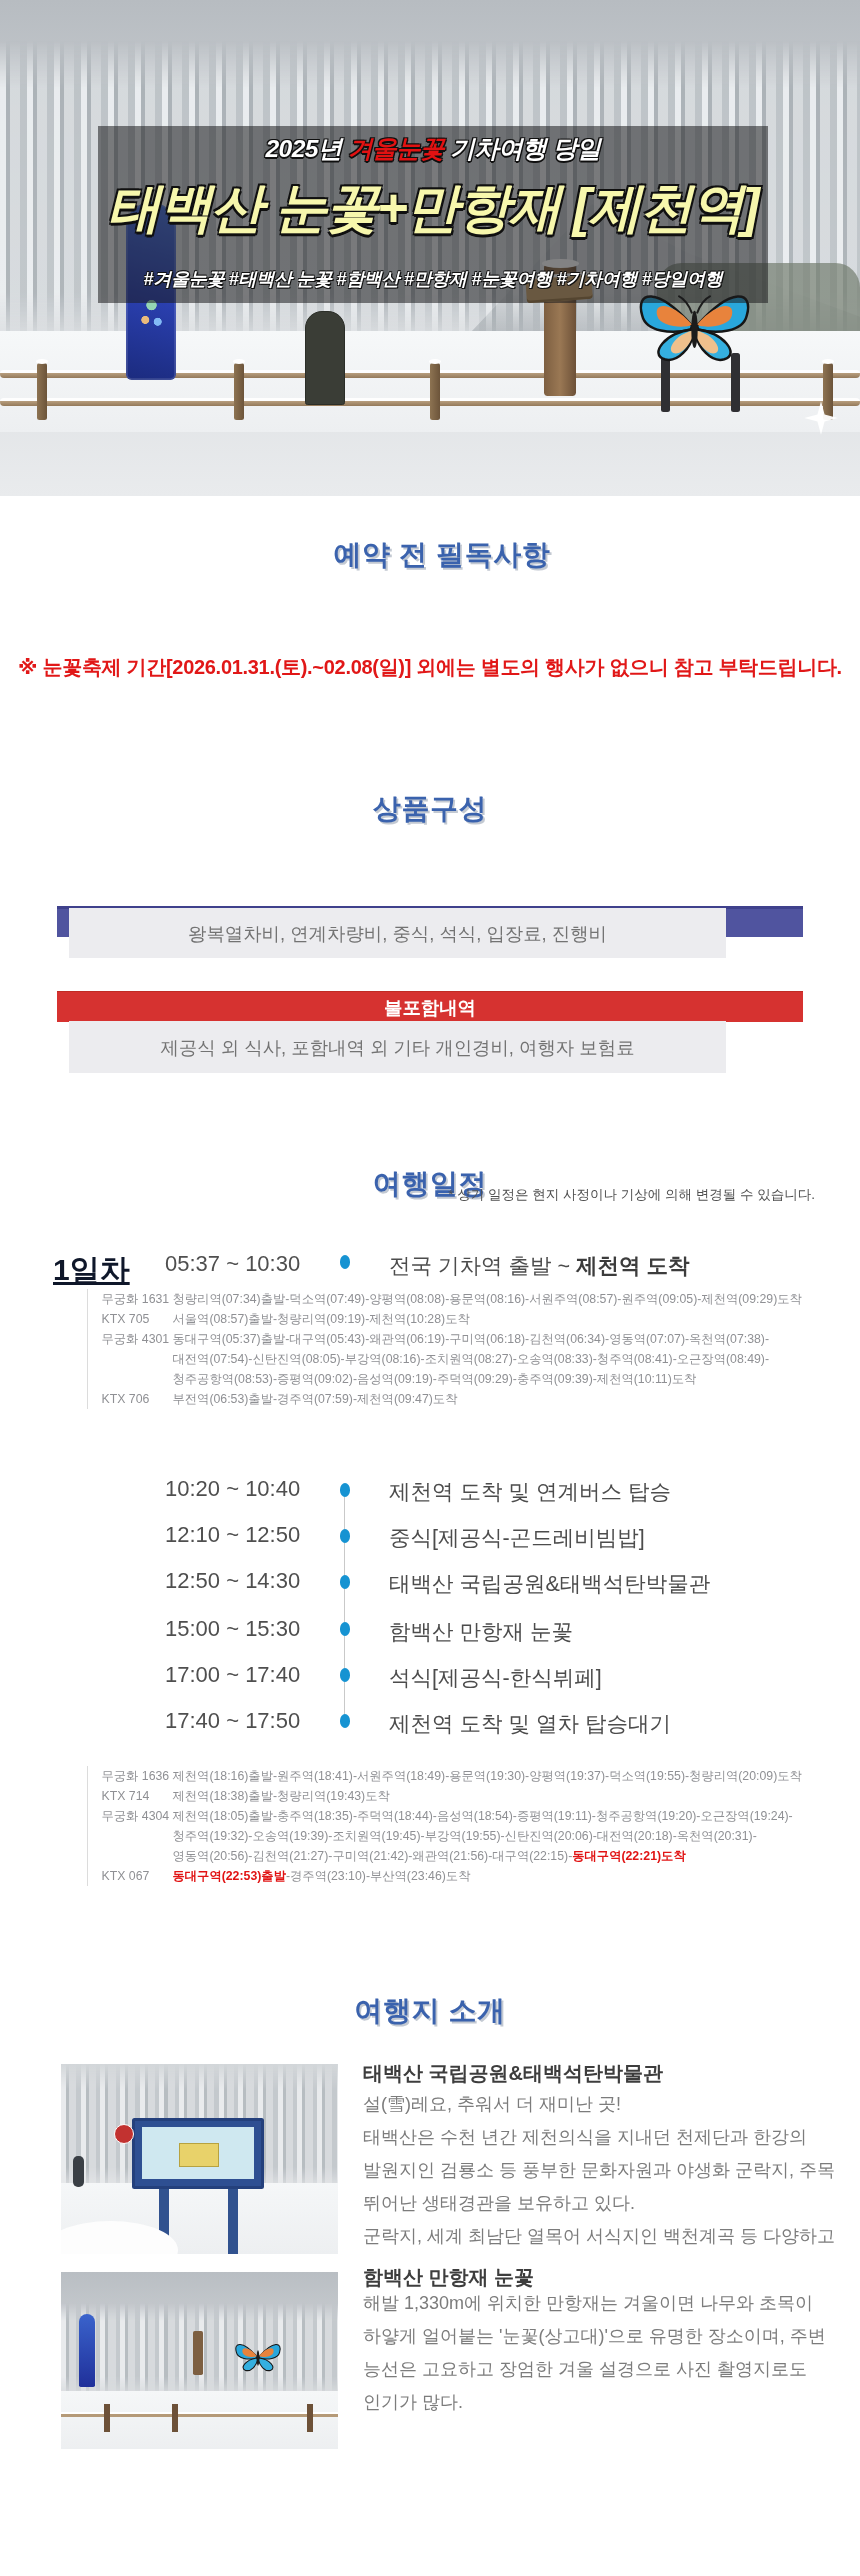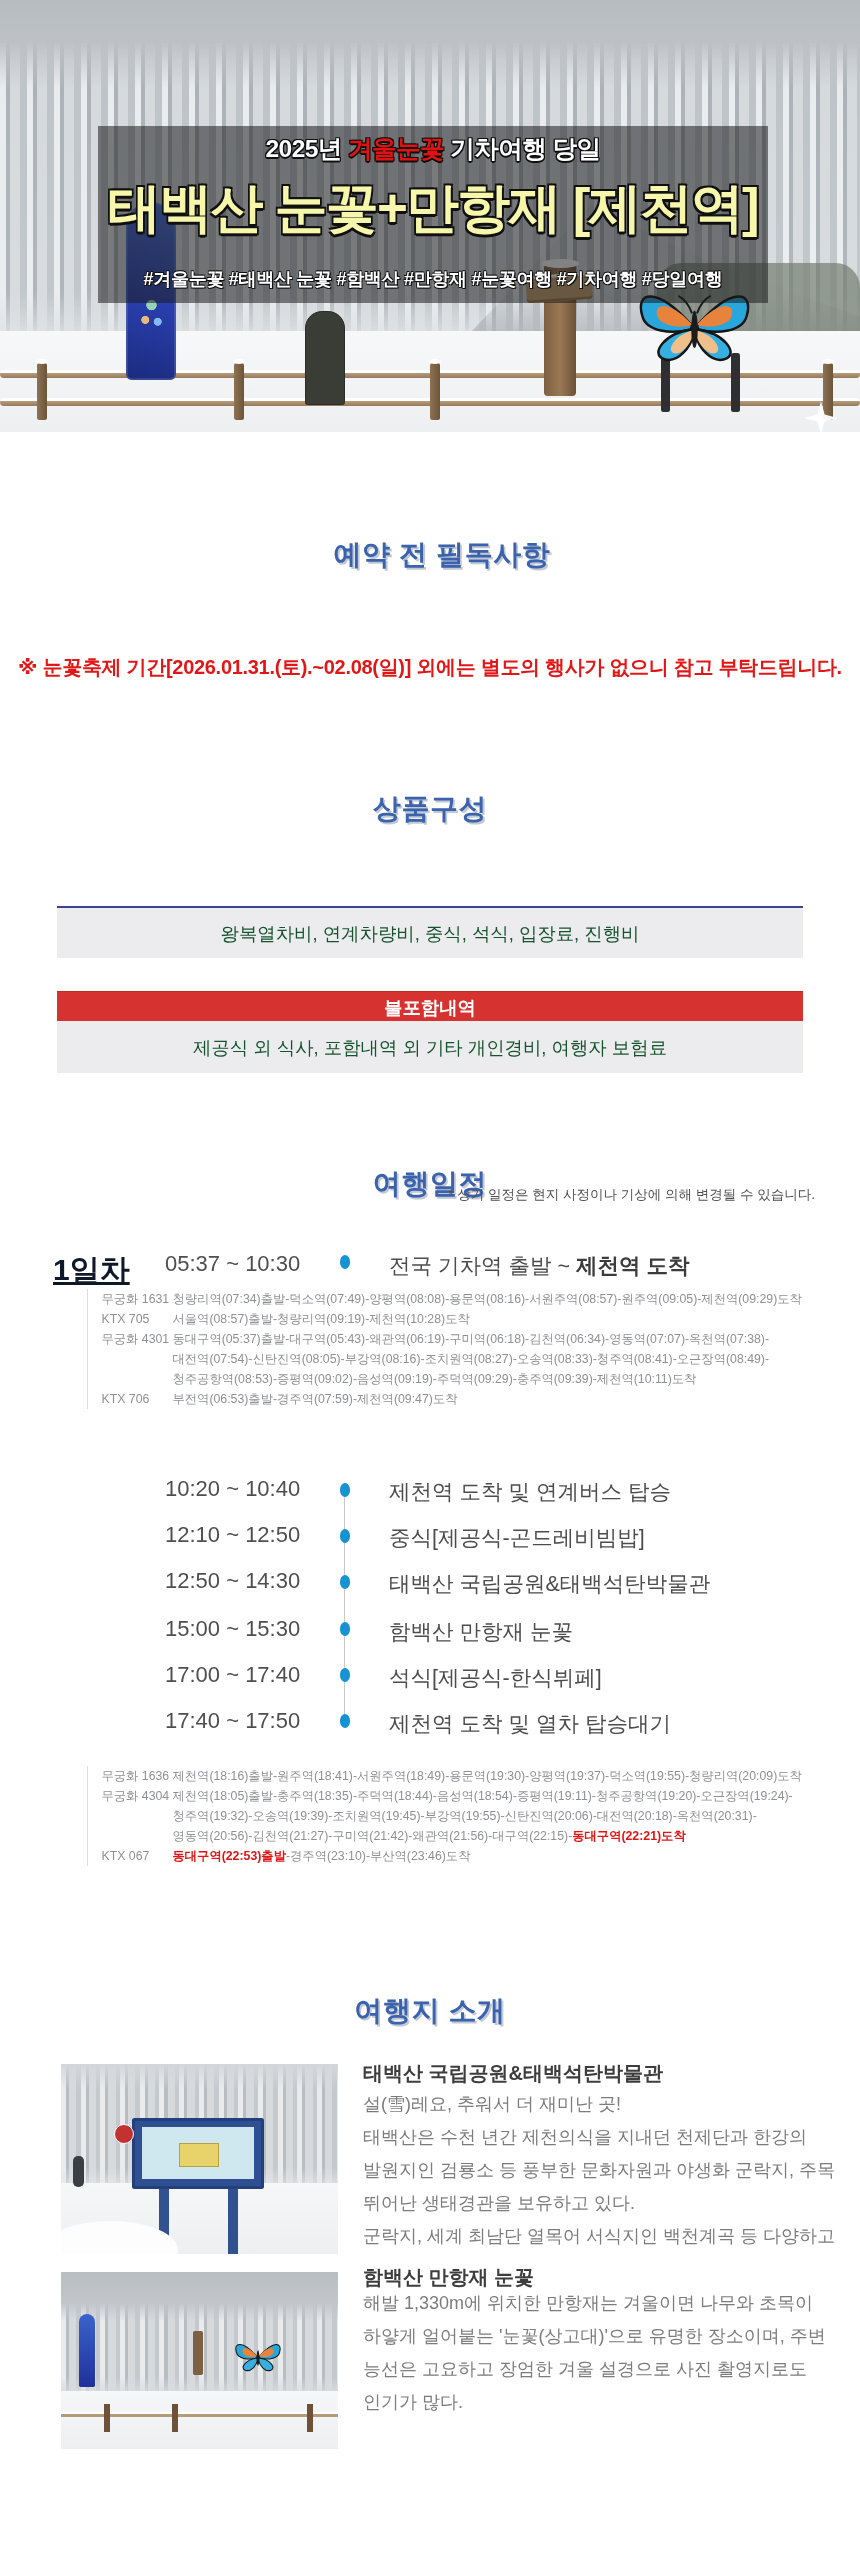--- a/index.html
+++ b/index.html
@@ -1,21 +1,21 @@
 <!DOCTYPE html>
 <html style="font-size:9.8px"><head>
 <meta charset="utf-8">
 <style>
   html,body{margin:0;padding:0;background:#ffffff;}
   .page{position:relative;width:860px;height:2576px;margin:0 auto;background:#ffffff;
         font-family:"Liberation Sans","DejaVu Sans",sans-serif;overflow:hidden;}
 
   
-  .hero{position:absolute;left:0;top:0;width:860px;height:432px;overflow:hidden;
-        background:linear-gradient(#b7bcc1 0%,#c9cdd1 30%,#d8dbde 55%,#e9ebed 100%);}
+  .hero{position:absolute;left:0;top:0;width:860px;height:496px;overflow:hidden;
+        background:linear-gradient(#b7bcc1 0%,#c9cdd1 30%,#d8dbde 55%,#e9ebed 100%);font-style:italic;}
   .hero-mountain{position:absolute;right:0;top:184px;width:406px;height:166px;opacity:.85;
         background:linear-gradient(165deg,#a0a6ab,#b6bbbf);
         clip-path:polygon(0 100%,34% 12%,58% 42%,100% 80%,100% 100%);}
   .hero-trees{position:absolute;left:0;top:41px;width:100%;height:300px;
         background:repeating-linear-gradient(90deg,
           rgba(235,238,240,.95) 0 6.1px, rgba(168,175,180,.85) 6.1px 9.8px,
           rgba(215,219,222,.92) 9.8px 19.7px, rgba(189,195,199,.85) 19.7px 27px);
         -webkit-mask-image:linear-gradient(transparent 0%,#000 16%,#000 84%,transparent 100%);
         mask-image:linear-gradient(transparent 0%,#000 16%,#000 84%,transparent 100%);}
   .hero-bush{position:absolute;right:0;top:263px;width:203px;height:92px;background:#747e6f;
@@ -69,22 +69,22 @@
 
   .warning{position:absolute;top:654px;left:0;width:100%;text-align:center;
         font-size:20px;font-weight:800;color:#e11717;letter-spacing:-0.3px;}
 
   
   .bar{position:absolute;left:57px;width:746px;height:31px;box-sizing:border-box;
         display:flex;align-items:center;justify-content:center;
         color:#ffffff;font-size:18.4px;font-weight:700;}
   #bar-inc{top:906px;background:#50549f;border-top:3.1px solid #3f418c;}
   #bar-exc{top:991px;background:#d63230;border-top:1.8px solid #c02b24;}
-  .gbox{position:absolute;left:57px;width:746px;background:#ececef;
-        display:flex;align-items:center;justify-content:center;font-size:18.4px;color:#14532d;}
+  .gbox{position:absolute;left:69px;width:657px;background:#ececef;
+        display:flex;align-items:center;justify-content:center;font-size:18.4px;color:#737373;}
   #box-inc{top:908px;height:50px;}
   #box-exc{top:1021px;height:52px;}
 
   
   .itin-note{position:absolute;right:45px;top:1186px;font-size:13.5px;color:#4f4f4f;}
   .day-label{position:absolute;left:53px;top:1250px;font-size:30px;font-weight:900;color:#0f172a;text-decoration:underline;}
   .t-time{position:absolute;left:165px;font-size:22px;color:#4f4f4f;white-space:nowrap;}
   .t-dot{position:absolute;left:340px;width:10.4px;height:13.5px;border-radius:50%;background:#1693d2;}
   .t-text{position:absolute;left:389px;font-size:21.5px;color:#4c4c4c;white-space:nowrap;}
   .t-text b{font-weight:800;color:#3c3c3c;}
@@ -254,20 +254,24 @@
   <div class="t-time" style="top:1708px;">17:40 ~ 17:50</div>
   <div class="t-dot" style="top:1714px;"></div>
   <div class="t-text" style="top:1709px;">제천역 도착 및 열차 탑승대기</div>
 
   <div class="trains" id="trains-pm">
     <div class="train-row">
         <span class="train-label">무궁화 1636</span>
         <span class="train-text">제천역(18:16)출발-원주역(18:41)-서원주역(18:49)-용문역(19:30)-양평역(19:37)-덕소역(19:55)-청량리역(20:09)도착</span>
       </div>
     <div class="train-row">
+        <span class="train-label">KTX 714</span>
+        <span class="train-text">제천역(18:38)출발-청량리역(19:43)도착</span>
+      </div>
+    <div class="train-row">
         <span class="train-label">무궁화 4304</span>
         <span class="train-text">제천역(18:05)출발-충주역(18:35)-주덕역(18:44)-음성역(18:54)-증평역(19:11)-청주공항역(19:20)-오근장역(19:24)-</span>
       </div>
     <div class="train-row">
         <span class="train-label"></span>
         <span class="train-text">청주역(19:32)-오송역(19:39)-조치원역(19:45)-부강역(19:55)-신탄진역(20:06)-대전역(20:18)-옥천역(20:31)-</span>
       </div>
     <div class="train-row">
         <span class="train-label"></span>
         <span class="train-text">영동역(20:56)-김천역(21:27)-구미역(21:42)-왜관역(21:56)-대구역(22:15)-</span>

